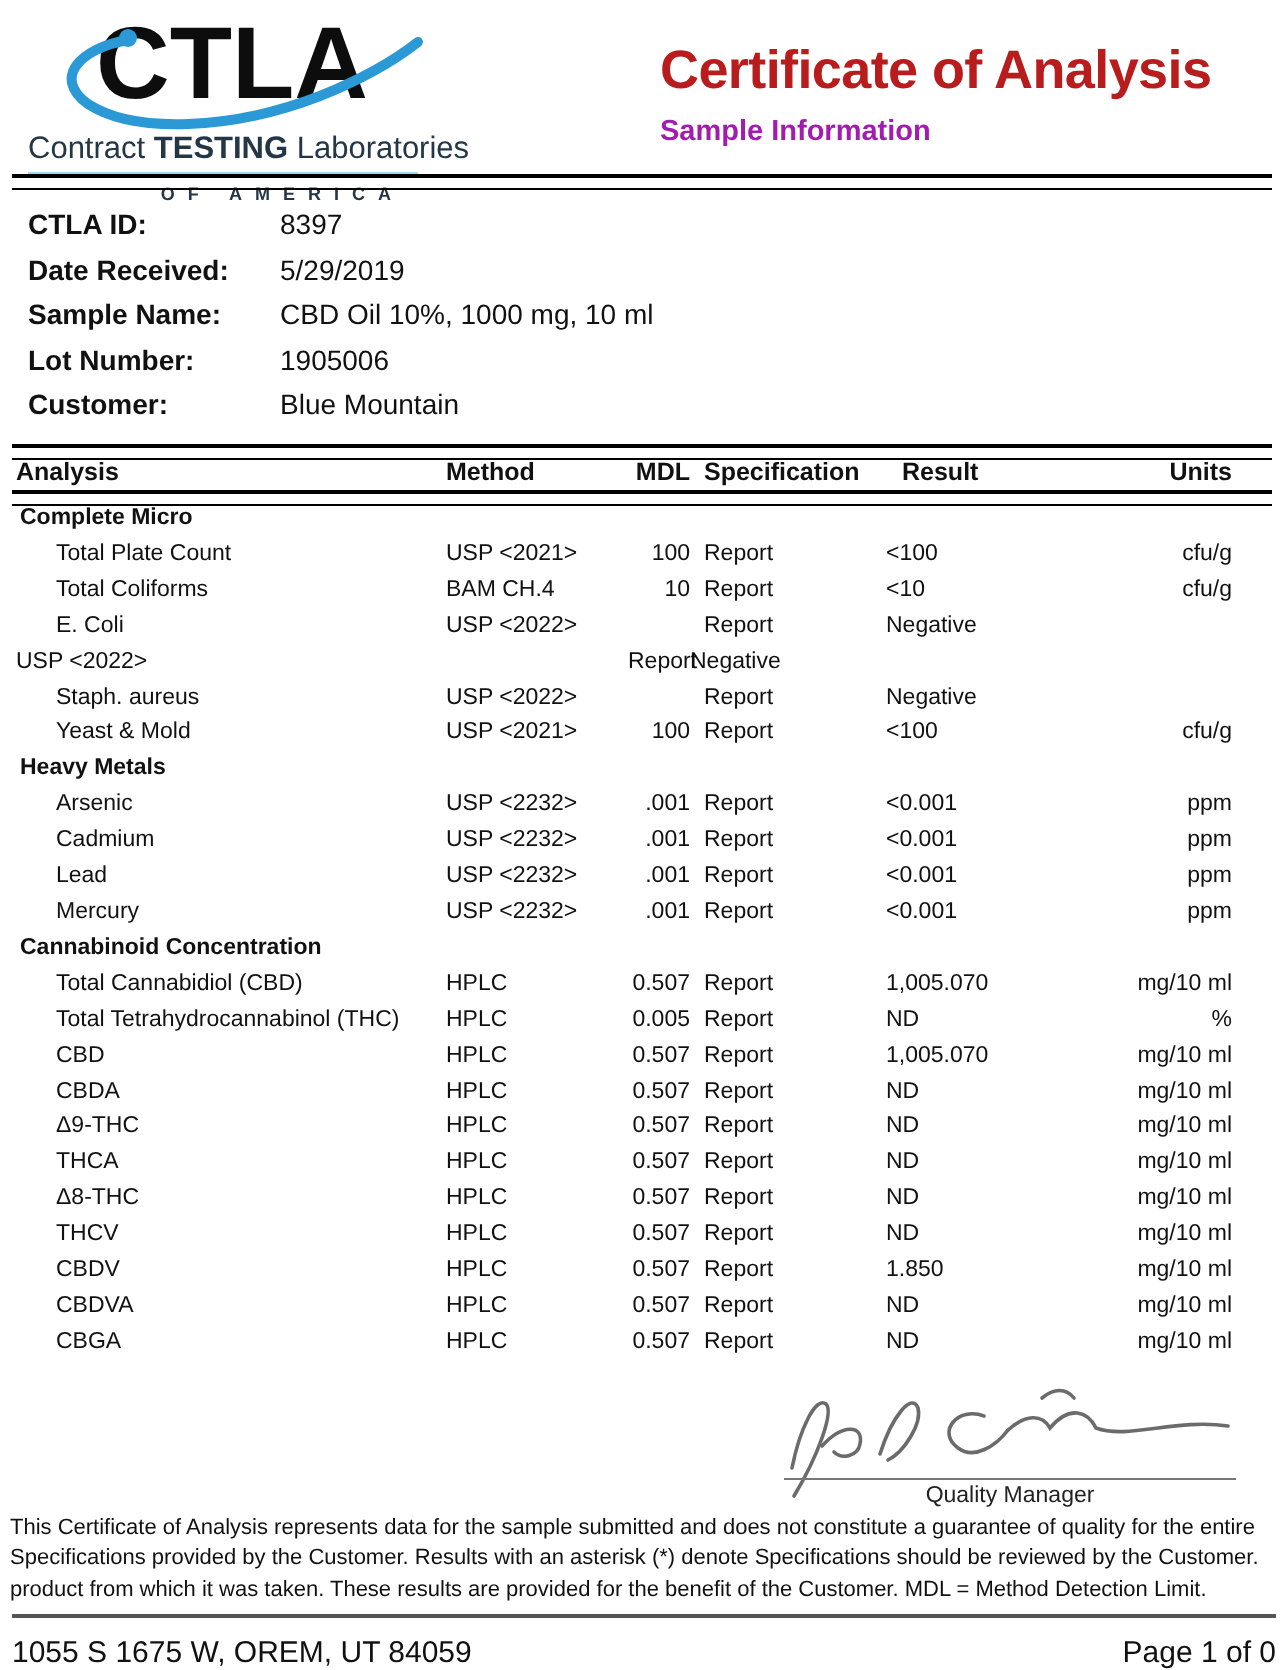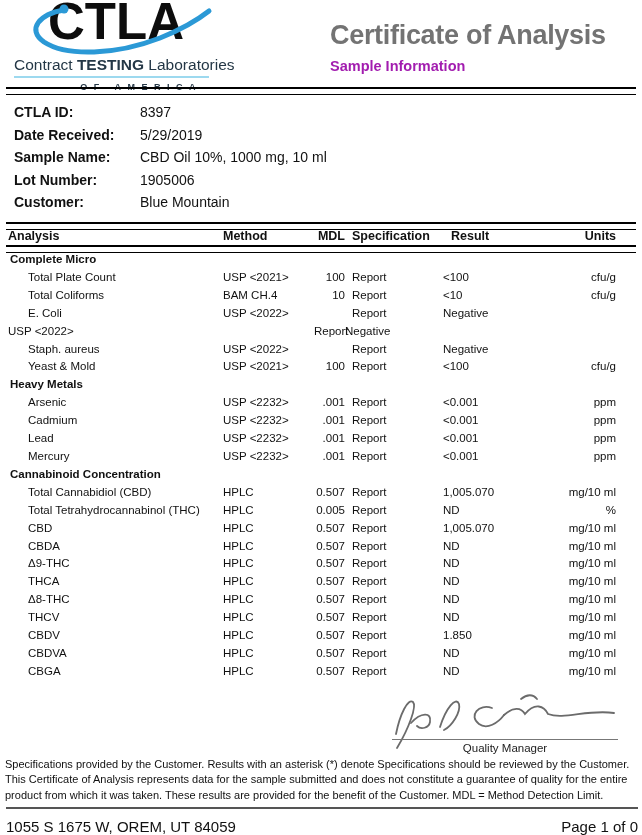--- a/index.html
+++ b/index.html
@@ -1,33 +1,33 @@
 <!DOCTYPE html>
 <html><head>
 <meta charset="utf-8">
 <style>
   html,body{margin:0;padding:0;background:#e8e8e8;}
   .page{
     position:relative;width:642px;height:835px;margin:0 auto;background:#ffffff;
     font-family:"Liberation Sans", sans-serif;color:#111;overflow:hidden;
   }
   
-  .logo{position:absolute;left:14px;top:2px;width:198px;}
+  .logo{position:absolute;left:14px;top:12px;width:198px;}
   .logo-mark{position:relative;height:48px;}
   .logo-acronym{
     position:absolute;left:34px;top:-8px;font-size:51px;font-weight:bold;
     letter-spacing:0;color:#0d0d0d;line-height:56px;
   }
   .logo-swoosh{position:absolute;left:0;top:0;width:200px;height:58px;overflow:visible;}
   .logo-line1{margin-top:6px;font-size:15.5px;white-space:nowrap;}
   .logo-underline{margin-top:2px;height:2px;width:195px;}
   .logo-line2{margin-top:4px;width:188px;text-align:right;font-size:9px;font-weight:bold;letter-spacing:6.5px;}
   
   .title-block{position:absolute;left:330px;top:20px;}
-  .doc-title{margin:0;font-size:27px;font-weight:bold;letter-spacing:-0.3px;color:#737373;}
+  .doc-title{margin:0;font-size:27px;font-weight:bold;letter-spacing:-0.3px;color:#b91c1c;}
   .doc-subtitle{margin:7px 0 0 0;font-size:14.5px;font-weight:bold;color:#a21caf;}
   
   .rule-double{position:absolute;left:6px;width:630px;height:5px;
     border-top:2px solid #000;border-bottom:1px solid #000;}
   .rule1{top:87px;}
   .rule2{top:222px;}
   .rule3{top:245px;}
   
   .sample-info{position:absolute;left:14px;top:101px;width:520px;font-size:14px;}
   .si-row{line-height:22.6px;white-space:nowrap;}
@@ -282,22 +282,22 @@
       <path d="M 54 37 C 60 18, 70 6, 73 14 C 75 22, 66 36, 58 40"></path>
       <path d="M 106 18 C 93 13, 82 26, 93 34 C 101 40, 112 33, 118 25"></path>
       <path d="M 118 25 C 127 17, 135 17, 139 24 C 149 12, 158 16, 162 24 C 178 30, 202 19, 228 23"></path>
       <path d="M 135 9 C 141 4, 147 4, 151 9"></path>
     </g>
   </svg>
   <div class="sig-line"></div>
   <div class="sig-role">Quality Manager</div>
 
   <div class="disclaimer" id="disclaimer">
+      <div>This Certificate of Analysis represents data for the sample submitted and does not constitute a guarantee of quality for the entire</div>
       <div>Specifications provided by the Customer. Results with an asterisk (*) denote Specifications should be reviewed by the Customer.</div>
-      <div>This Certificate of Analysis represents data for the sample submitted and does not constitute a guarantee of quality for the entire</div>
       <div>product from which it was taken. These results are provided for the benefit of the Customer.  MDL = Method Detection Limit.</div>
     </div>
 
   <div class="footer-rule"></div>
   <div class="footer-bar">
     <span>1055 S 1675 W, OREM, UT 84059</span>
     <span>Page 1 of 0</span>
   </div>
 
 </div>

